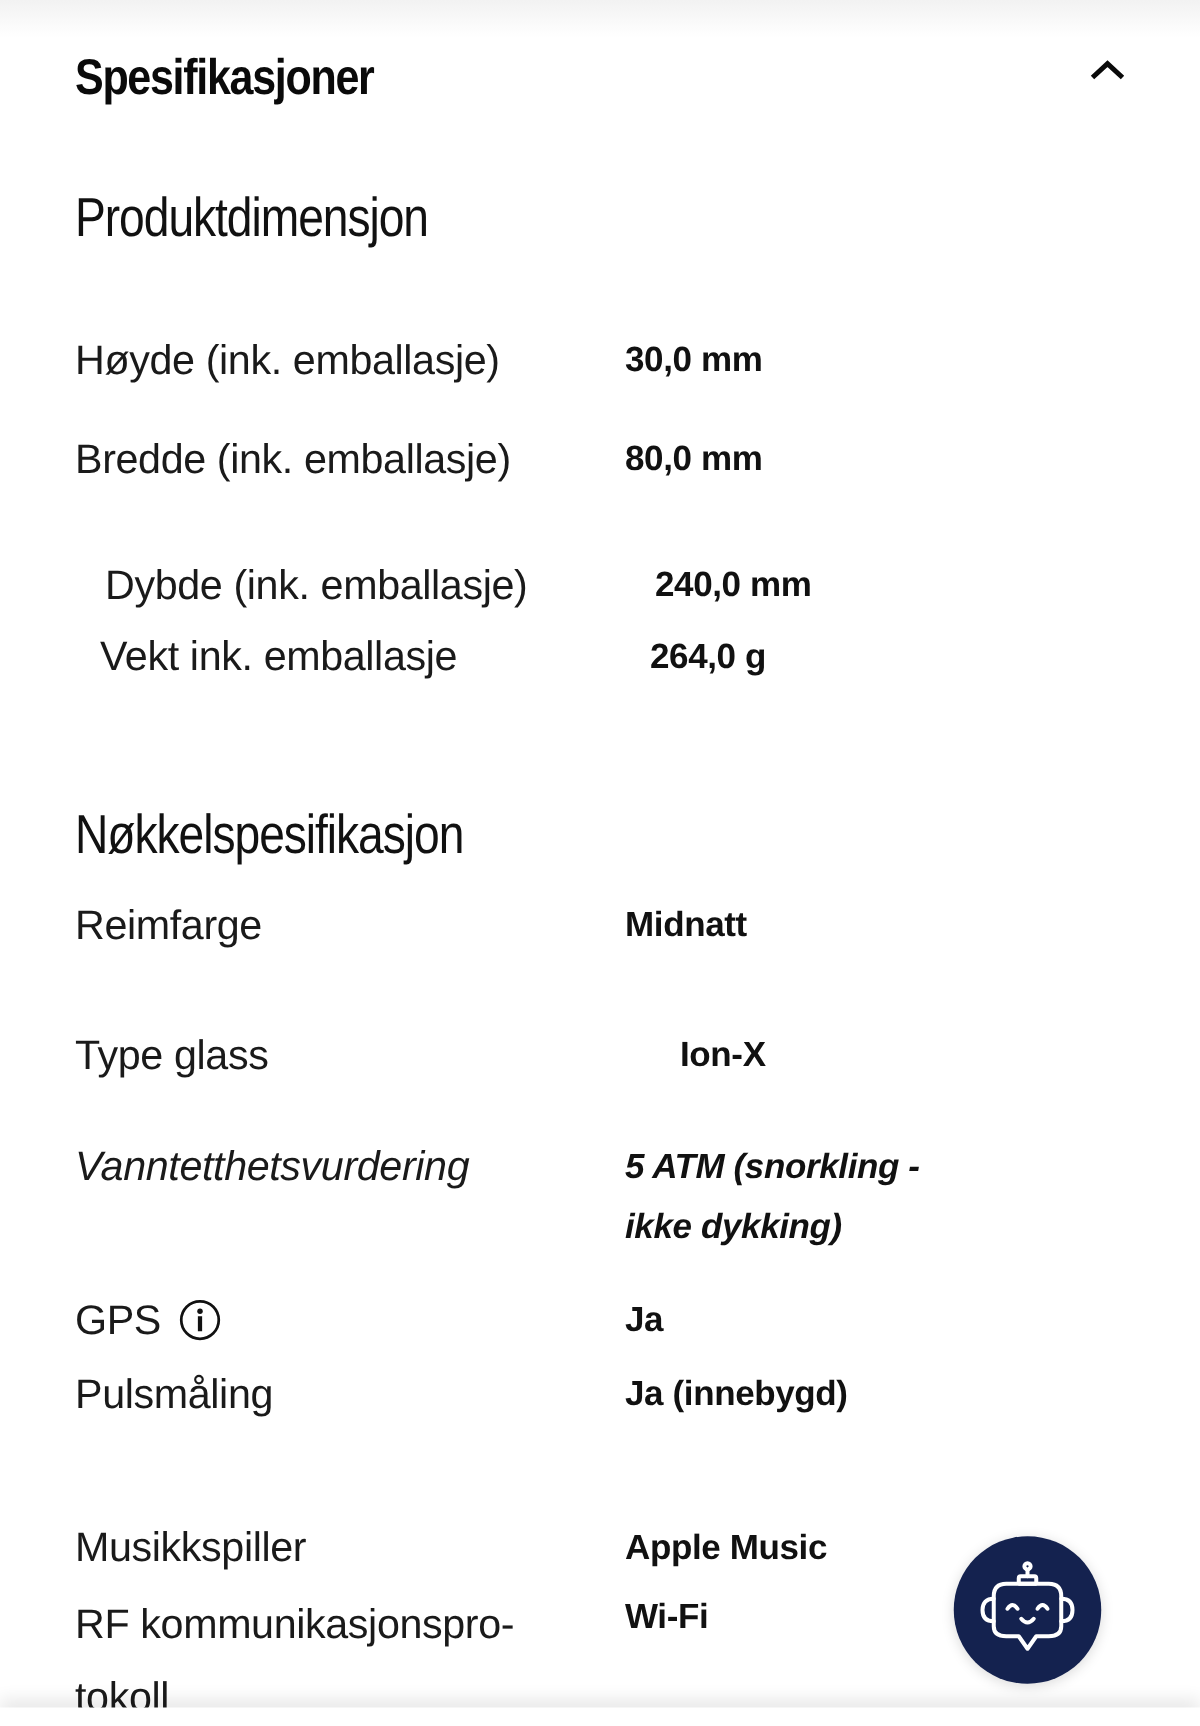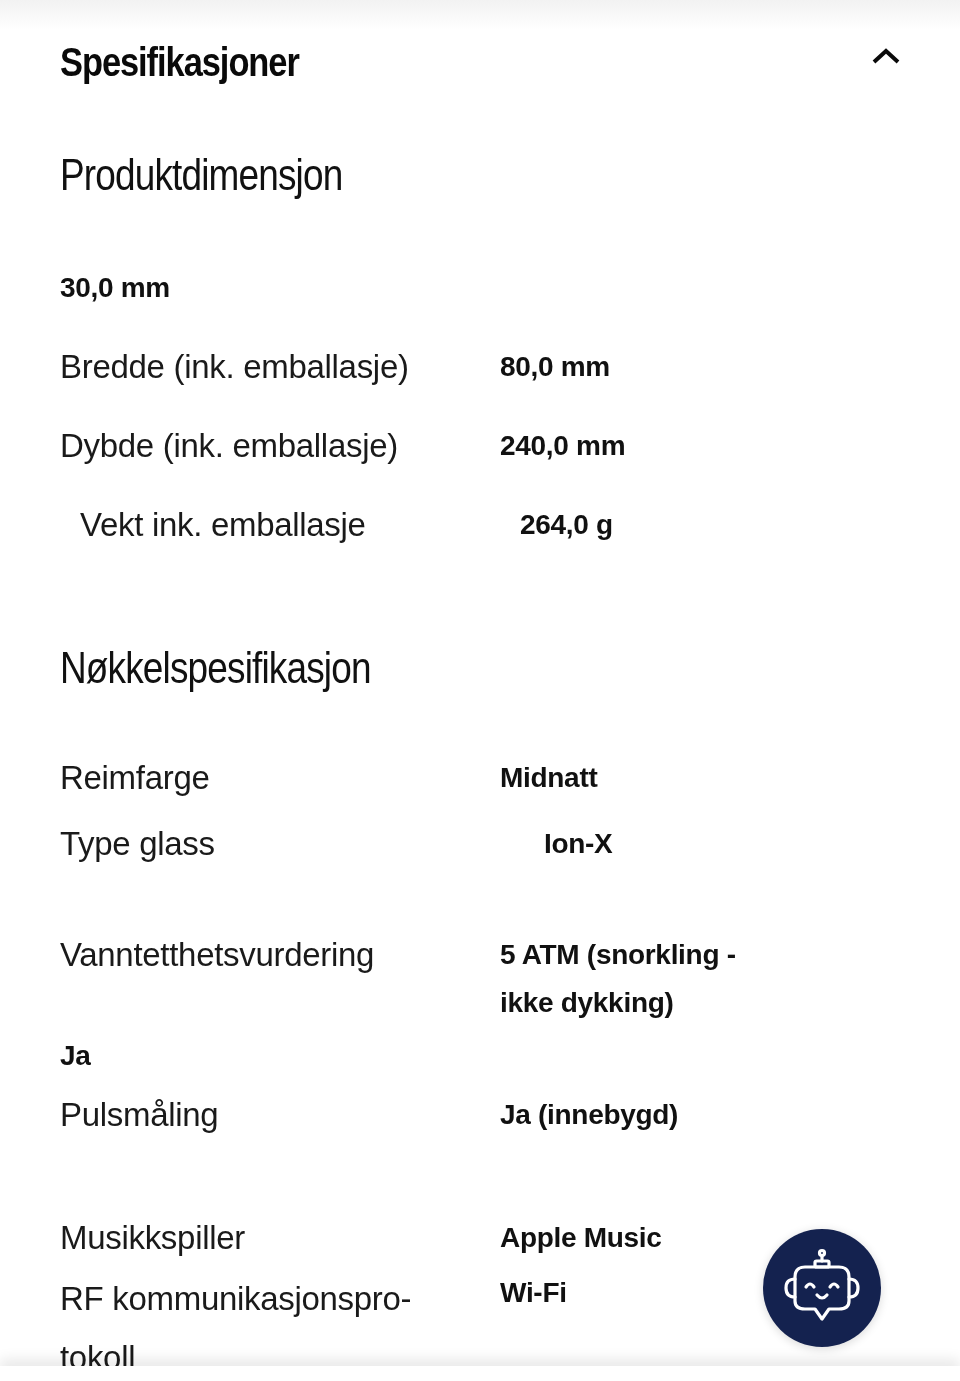--- a/index.html
+++ b/index.html
@@ -50,50 +50,61 @@
   <div class="chev">
     <svg width="30" height="20" viewBox="0 0 30 20">
         <polyline points="3,16 15,5 27,16" fill="none" stroke="#0a0a0a" stroke-width="4" stroke-linejoin="miter"></polyline>
       </svg>
   </div>
 </div>
 
 <div class="section-title" style="top:150px;">Produktdimensjon</div>
 
 <div class="row" style="top:264px;">
+  <div class="label">Høyde (ink. emballasje)</div>
   <div class="value">30,0 mm</div>
 </div>
 <div class="row" style="top:343px;align-items:flex-end;">
   <div class="label">Bredde (ink. emballasje)</div>
   <div class="value">80,0 mm</div>
 </div>
-<div class="row" style="top:422px;">
+<div class="row" style="top:444px;margin-left:24px;">
   <div class="label">Dybde (ink. emballasje)</div>
   <div class="value">240,0 mm</div>
 </div>
 <div class="row" style="top:501px;margin-left:20px;">
   <div class="label">Vekt ink. emballasje</div>
   <div class="value">264,0 g</div>
 </div>
 
 <div class="section-title" style="top:643px;">Nøkkelspesifikasjon</div>
 
-<div class="row" style="top:754px;align-items:center;">
+<div class="row" style="top:716px;align-items:center;">
   <div class="label">Reimfarge</div>
   <div class="value">Midnatt</div>
 </div>
 <div class="row" style="top:820px;gap:44px;">
   <div class="label">Type glass</div>
   <div class="value">Ion-X</div>
 </div>
-<div class="row" style="top:931px;">
+<div class="row" style="top:909px;font-style:italic;">
   <div class="label" style="align-self:flex-start;">Vanntetthetsvurdering</div>
   <div class="value" style="width:290px;">5 ATM (snorkling - ikke dykking)</div>
 </div>
 <div class="row" style="top:1032px;">
+  <div class="label">
+    <span>GPS</span>
+    <span class="info-icon">
+      <svg width="34" height="34" viewBox="0 0 34 34">
+          <circle cx="17" cy="17" r="15" fill="none" stroke="#111" stroke-width="2.2"></circle>
+          <circle cx="17" cy="10" r="2.2" fill="#111"></circle>
+          <rect x="15.3" y="14" width="3.4" height="12" fill="#111"></rect>
+        </svg>
+    </span>
+  </div>
   <div class="value">Ja</div>
 </div>
 <div class="row" style="top:1091px;">
   <div class="label">Pulsmåling</div>
   <div class="value">Ja (innebygd)</div>
 </div>
 <div class="row" style="top:1214px;">
   <div class="label">Musikkspiller</div>
   <div class="value">Apple Music</div>
 </div>

